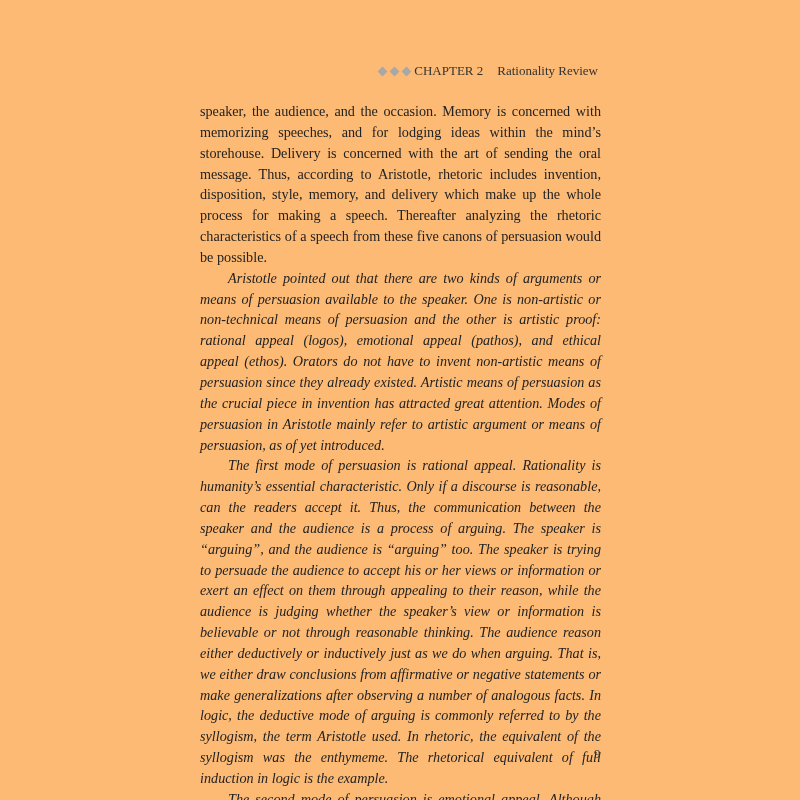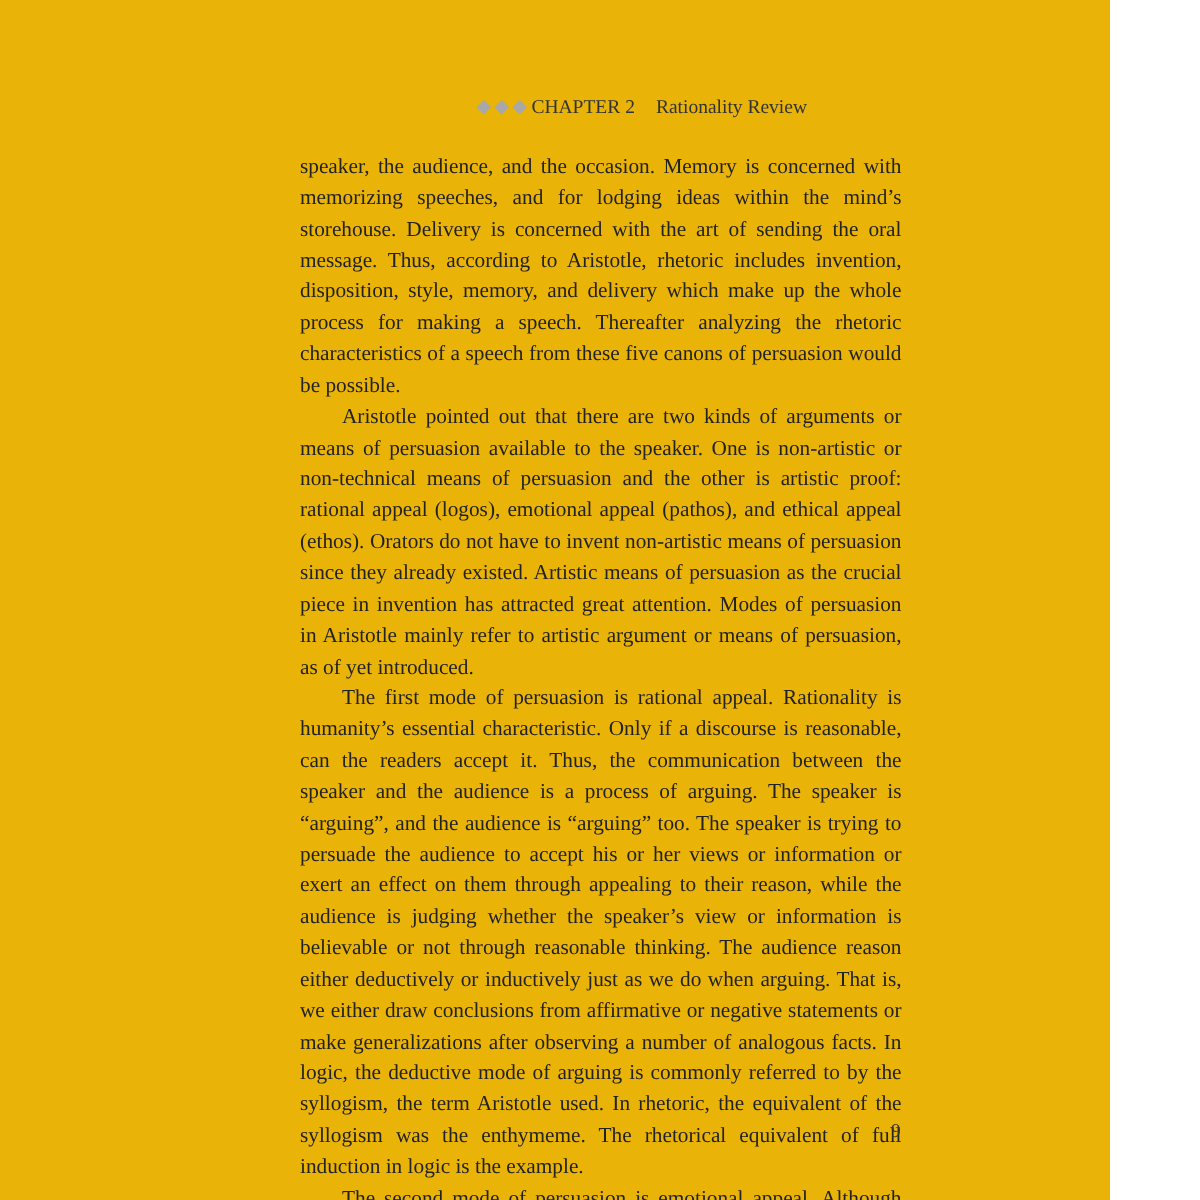--- a/index.html
+++ b/index.html
@@ -11,22 +11,22 @@
       width: 800px;
       height: 800px;
       position: relative;
       overflow: hidden;
       font-family: "Liberation Serif", "DejaVu Serif", serif;
       color: #222222;
     }
     .page {
       position: absolute;
       left: 0; top: 0;
-      width: 740px; height: 800px;
-      background: #eab308;
+      width: 800px; height: 800px;
+      background: #fdba74;
     }
     .running-header {
       position: absolute;
       top: 63px;
       right: 202px;
       font-size: 13px;
       color: #333333;
       display: flex;
       align-items: center;
       white-space: nowrap;
@@ -52,21 +52,21 @@
       width: 401px;
       font-size: 14.2px;
       line-height: 20.85px;
       text-align: justify;
       color: #222222;
     }
     .body-text p {
       margin: 0;
       text-align: justify;
     }
-    .body-text p.indent { text-indent: 28px; }
+    .body-text p.indent { text-indent: 28px; font-style: italic; }
     .page-number {
       position: absolute;
       top: 746px;
       left: 594px;
       font-size: 13px;
       color: #333333;
     }
   </style>
 </head>
 <body>

